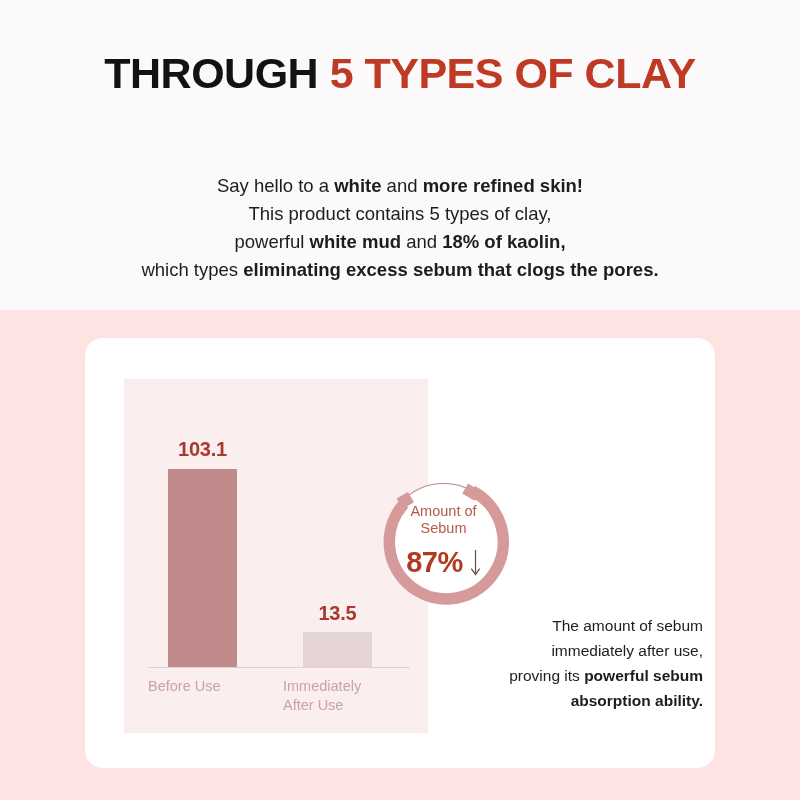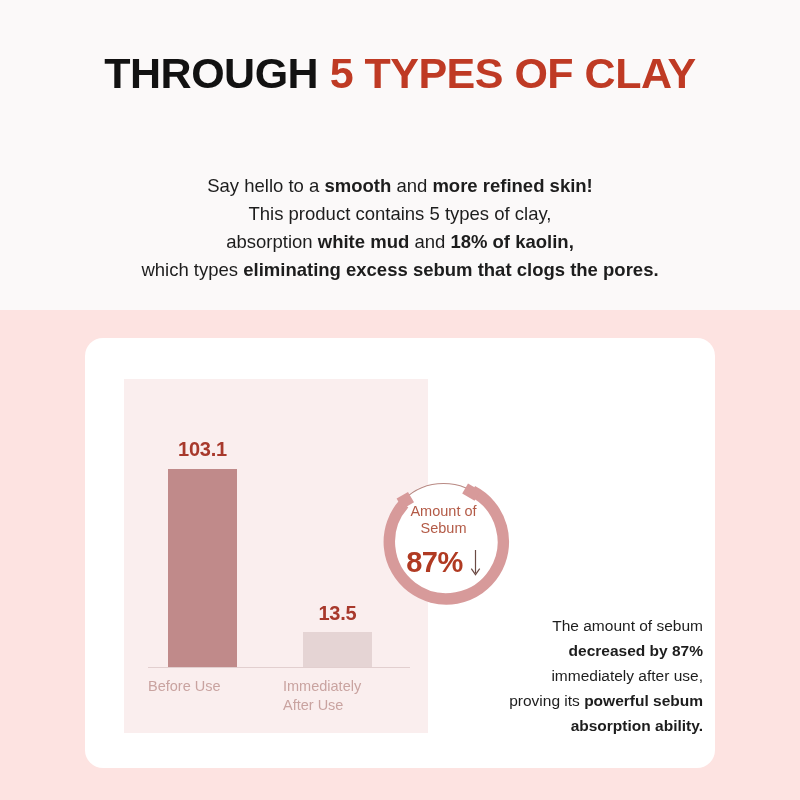--- a/index.html
+++ b/index.html
@@ -173,23 +173,23 @@
 
 <div id="page">
 
   <div id="hero">
 
     <div id="headline">
       <div><span>THROUGH </span><span class="accent">5 TYPES OF CLAY</span></div>
     </div>
 
     <div id="subcopy">
-      <div><span>Say hello to a </span><b>smooth</b><span> and </span><b>more refined skin!</b></div>
+      <div><span>Say hello to a </span><b>white</b><span> and </span><b>more refined skin!</b></div>
       <div>This product contains 5 types of clay,</div>
-      <div><span>absorption </span><b>white mud</b><span> and </span><b>18% of kaolin,</b></div>
+      <div><span>powerful </span><b>white mud</b><span> and </span><b>18% of kaolin,</b></div>
       <div><span>which types </span><b>eliminating excess sebum that clogs the pores.</b></div>
     </div>
   </div>
 
   <div id="band"></div>
 
   <div id="card">
 
     <div id="chart-panel"></div>
 
@@ -235,20 +235,19 @@
               <line x1="5.5" y1="0" x2="5.5" y2="23" stroke="#6b4a44" stroke-width="1.2"></line>
               <path d="M 1.3 18.6 L 5.5 24.6 L 9.7 18.6" fill="none" stroke="#6b4a44" stroke-width="1.2"></path>
             </svg>
           </span>
         </div>
       </div>
     </div>
 
     <div id="caption">
       <div>The amount of sebum</div>
-      <div><b>decreased by 87%</b></div>
       <div>immediately after use,</div>
       <div><span>proving its </span><b>powerful sebum</b></div>
       <div><b>absorption ability.</b></div>
     </div>
 
   </div>
 </div>
 
 </body></html>

